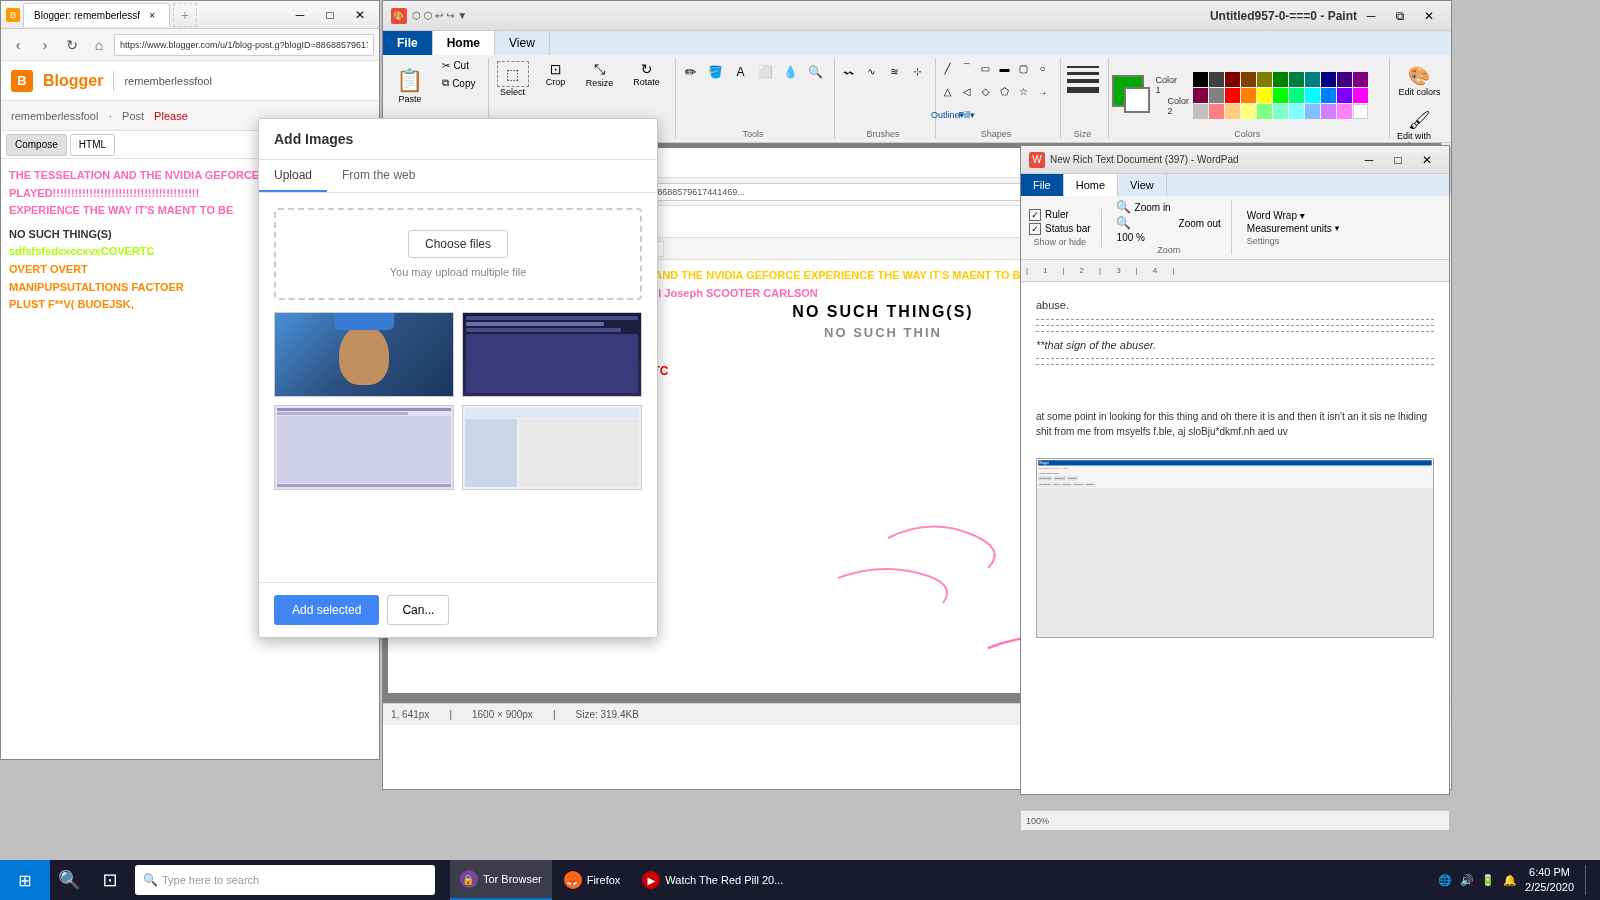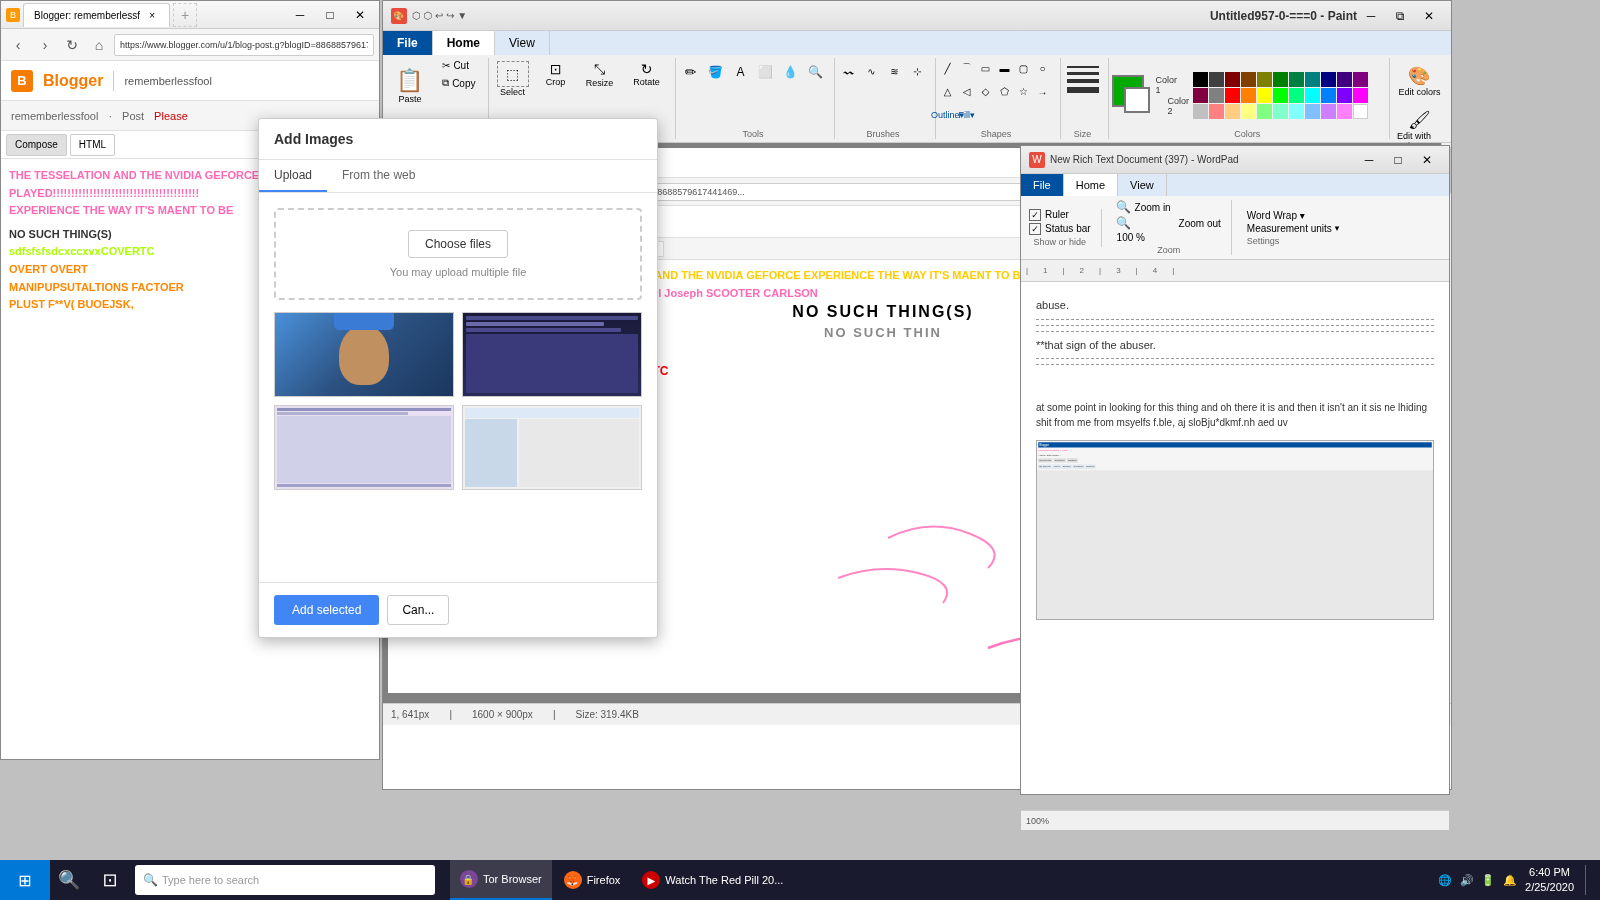--- a/index.html
+++ b/index.html
@@ -580,25 +580,25 @@
       <span>4</span>
       <span>|</span>
     </div>
   </div>
 
   <div class="wordpad-content">
     <p style="margin-bottom:5px;">abuse.</p>
     <div class="wordpad-dotted-line"></div>
     <div class="wordpad-dotted-line"></div>
     <div class="wordpad-dotted-line"></div>
-    <p style="margin:5px 0;">**that sign of the abuser.</p>
+    <p style="margin:5px 0;font-style:italic;">**that sign of the abuser.</p>
     <div class="wordpad-dotted-line"></div>
     <div class="wordpad-dotted-line"></div>
     <div style="height:20px;"></div>
-    <p style="margin:10px 0;font-size:10px;">at some point in looking for this thing and oh there it is and then it isn't an it sis ne lhiding shit from me from msyelfs f.ble, aj sloBju*dkmf.nh aed uv</p>
+    <p style="margin:19px 0;font-size:10px;">at some point in looking for this thing and oh there it is and then it isn't an it sis ne lhiding shit from me from msyelfs f.ble, aj sloBju*dkmf.nh aed uv</p>
 
     <div style="margin-top:10px;width:100%;height:180px;background:#e8e8e8;border:1px solid #aaa;overflow:hidden;position:relative;">
       <div style="transform:scale(0.25);transform-origin:top left;width:400%;height:400%;position:absolute;top:0;left:0;">
         <div style="background:#f5f5f5;padding:5px;font-size:12px;">
           <div style="background:#0050a0;color:white;padding:2px 5px;font-size:11px;margin-bottom:3px;">Blogger</div>
           <div style="font-size:10px;color:#ff69b4;font-weight:bold;">rememberlessfool · Post</div>
           <div style="font-size:10px;margin-top:5px;">Add to: http://adfkf....</div>
           <div style="display:flex;gap:5px;margin-top:5px;flex-wrap:wrap;">
             <div style="background:#ddd;padding:2px 5px;font-size:9px;">Documents</div>
             <div style="background:#ddd;padding:2px 5px;font-size:9px;">Computer</div>

